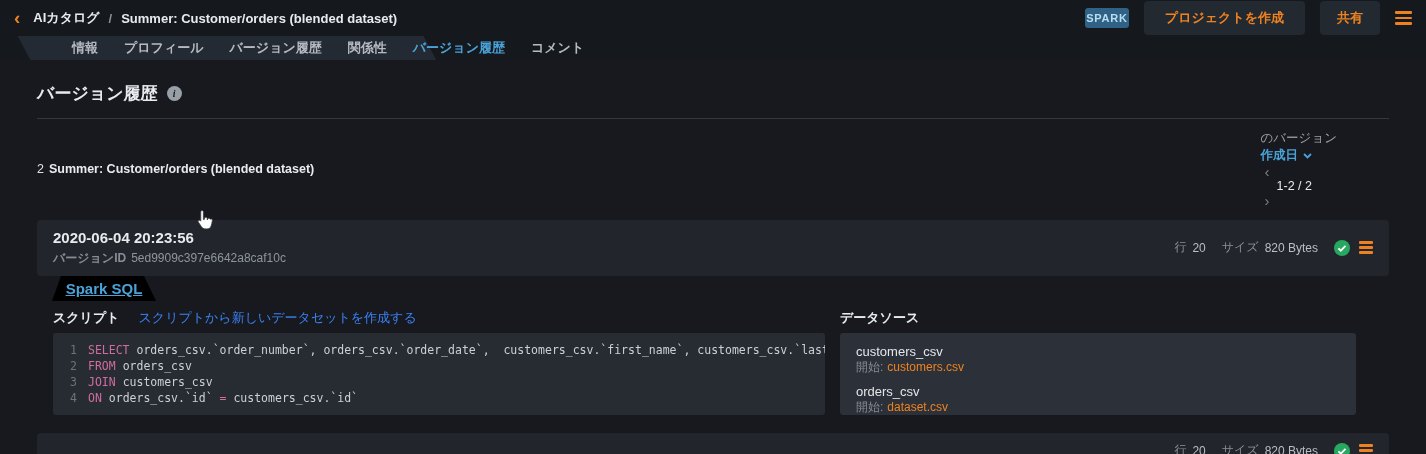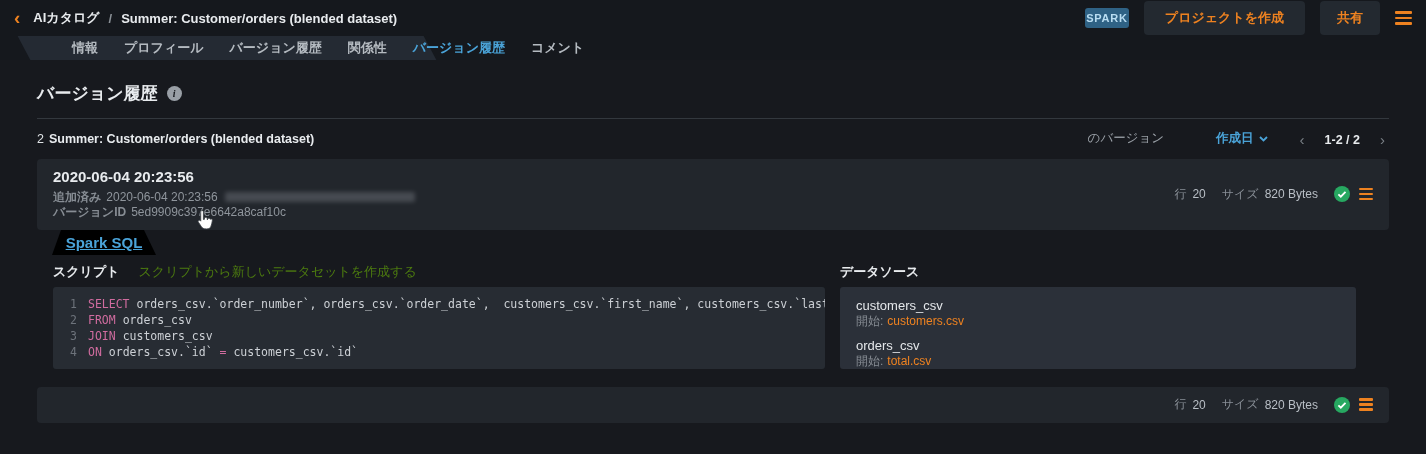--- a/index.html
+++ b/index.html
@@ -29,25 +29,25 @@
   .tab.active { color:#4aa3d8; }
   
   .main { padding:22px 37px 0; }
   .title-row { display:flex; align-items:center; gap:9px; }
   .page-title { font-size:17px; font-weight:bold; color:#e8ebee; }
   .info-icon { width:15px; height:15px; border-radius:50%; background:#999fa6; color:#15181d; font-size:10px; font-weight:bold; font-style:italic; display:flex; align-items:center; justify-content:center; cursor:pointer; font-family:"Liberation Serif",serif; }
   .divider { border-bottom:1px solid #33383e; margin-top:13px; }
   .list-header { display:flex; align-items:center; margin-top:11px; font-size:12.5px; }
   .lh-count { font-weight:normal; color:#dfe3e6; margin-right:5px; }
   .lh-name { font-weight:bold; }
-  .lh-right { margin-left:auto; display:flex; align-items:flex-end; }
+  .lh-right { margin-left:auto; display:flex; align-items:flex-start;flex-direction:column; }
   .lh-of { color:#9aa0a7; margin-right:52px; }
   .sort { color:#4aa3d8; font-weight:bold; display:flex; align-items:center; gap:5px; cursor:pointer; margin-right:28px; }
   .pg-arrow { color:#7b8187; font-size:15px; line-height:1; cursor:pointer; padding:0 4px; }
-  .pg-range { font-weight:bold; margin:0 16px; }
+  .pg-range { font-weight:normal; margin:0 16px; }
   
   .panel { margin-top:12px; background:#22262c; border-radius:4px; padding:9px 16px 10px; display:flex; cursor:pointer; }
   .v-title { font-size:15px; font-weight:bold; margin-bottom:5px; }
   .meta { font-size:12px; line-height:15px; white-space:nowrap; }
   .meta .lab { color:#878d94; font-weight:bold; margin-right:5px; }
   .meta .val { color:#8f959c; }
   .redact { display:inline-block; height:10px; border-radius:2px; background:#6a6f76; opacity:.5; filter:blur(2px); vertical-align:-1px; margin-left:7px; }
   .r1 { width:190px; } .r2 { width:178px; }
   .p-right { margin-left:auto; display:flex; align-items:center; align-self:center; font-size:12px; }
   .p-right .lab { color:#8a9098; margin-right:6px; }
@@ -56,21 +56,21 @@
   .row-menu { display:flex; flex-direction:column; gap:2.5px; cursor:pointer; }
   .row-menu i { display:block; width:14px; height:2.5px; background:#ee8220; border-radius:1px; }
   
   .spark-tab { margin-left:15px; width:104px; height:25px; background:#000000;
     clip-path:polygon(9px 0, calc(100% - 12px) 0, 100% 100%, 0 100%);
     color:#4aa3d8; font-size:15px; font-weight:bold; display:flex; align-items:center; justify-content:center; cursor:pointer;text-decoration:underline; }
   .detail { display:flex; gap:15px; margin-top:6px; padding-left:16px; }
   .script-col { width:772px; }
   .col-head { display:flex; align-items:center; gap:19px; height:22px; }
   .col-label { font-size:13px; font-weight:bold; color:#e8ebee; }
-  .script-link { font-size:13px; color:#4d7c0f; cursor:pointer; }
+  .script-link { font-size:13px; color:#3b82f6; cursor:pointer; }
   .code { margin-top:4px; background:#272c33; border-radius:3px; padding:9px 12px; height:82px;
     font-family:"DejaVu Sans Mono","Liberation Mono",monospace; font-size:11.5px; line-height:16px; color:#ccd0d5; overflow:hidden; }
   .code-line { white-space:pre; }
   .ln { display:inline-block; width:12px; text-align:right; margin-right:11px; color:#6d737b; }
   .kw { color:#d06c9f; }
   .ds-col { width:516px; }
   .ds-box { margin-top:4px; background:#2b3039; border-radius:3px; padding:11px 16px; height:82px; }
   .ds-item { margin-bottom:9px; }
   .ds-name { font-size:13px; color:#e4e7ea; line-height:16px; }
   .ds-origin { font-size:12px; line-height:15px; }
@@ -134,23 +134,20 @@
         <span class="pg-arrow">‹</span>
         <span class="pg-range">1-2 / 2</span>
         <span class="pg-arrow">›</span>
       </div>
     </div>
 
     <div class="panel">
       <div class="p-left">
         <div class="v-title">2020-06-04 20:23:56</div>
         <div class="meta">
-          <span class="lab">追加済み</span><span class="val">2020-06-04 20:23:56</span><span class="redact r1"></span>
-        </div>
-        <div class="meta">
           <span class="lab">バージョンID</span><span class="val">5ed9909c397e6642a8caf10c</span>
         </div>
       </div>
       <div class="p-right">
         <span class="lab">行</span>
         <span class="val">20</span>
         <span class="lab">サイズ</span>
         <span class="val">820 Bytes</span>
         <span class="row-icons">
           <svg width="16" height="16" viewBox="0 0 16 16">
@@ -185,21 +182,21 @@
         <div class="col-head">
           <span class="col-label">データソース</span>
         </div>
         <div class="ds-box">
           <div class="ds-item">
             <div class="ds-name">customers_csv</div>
             <div class="ds-origin"><span class="lab">開始:</span><span class="ds-link">customers.csv</span></div>
           </div>
           <div class="ds-item">
             <div class="ds-name">orders_csv</div>
-            <div class="ds-origin"><span class="lab">開始:</span><span class="ds-link">total.csv</span></div>
+            <div class="ds-origin"><span class="lab">開始:</span><span class="ds-link">dataset.csv</span></div>
           </div>
         </div>
       </div>
     </div>
 
     <div class="panel" style="margin-top:18px;">
       <div class="p-right">
         <span class="lab">行</span>
         <span class="val">20</span>
         <span class="lab">サイズ</span>

